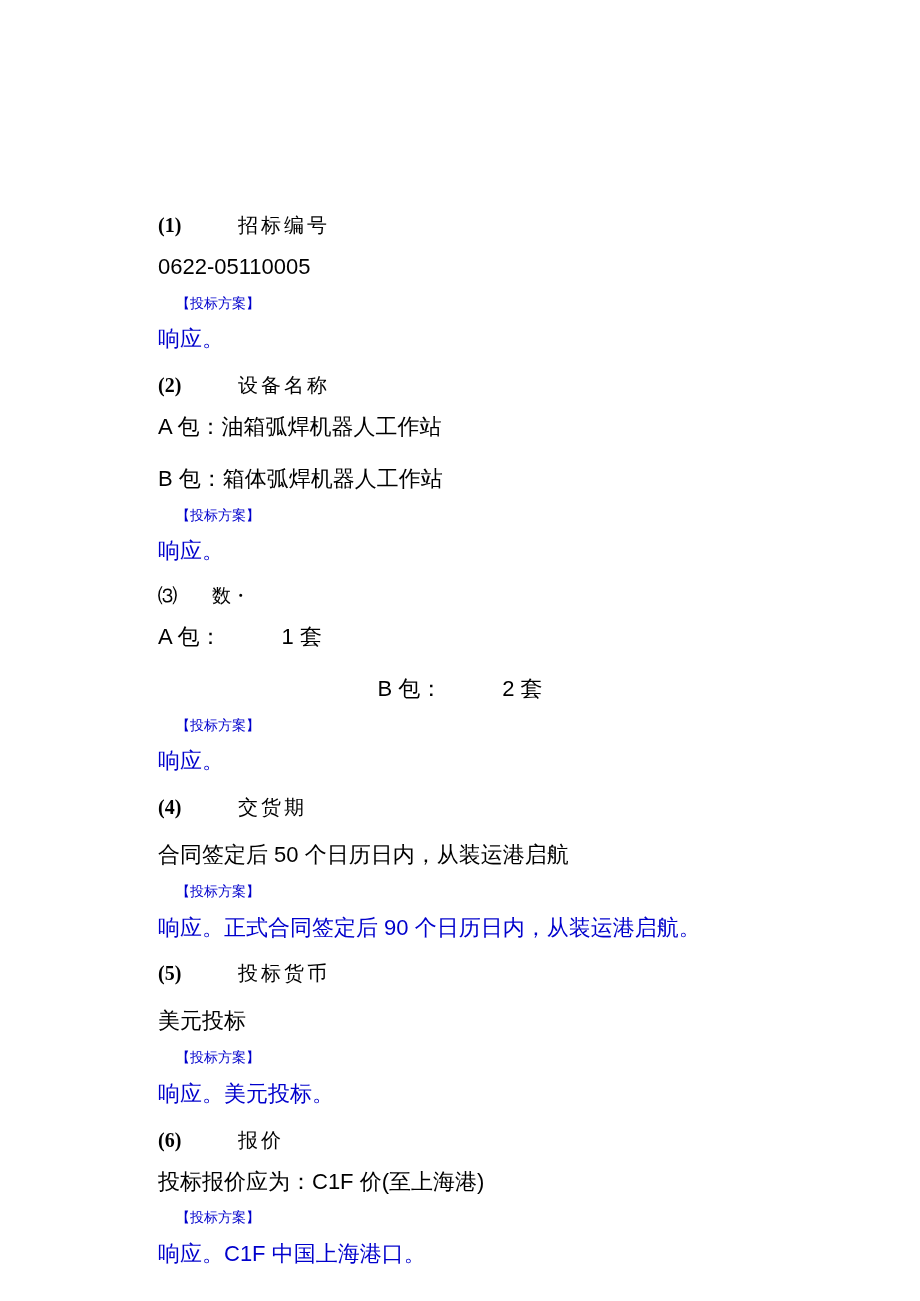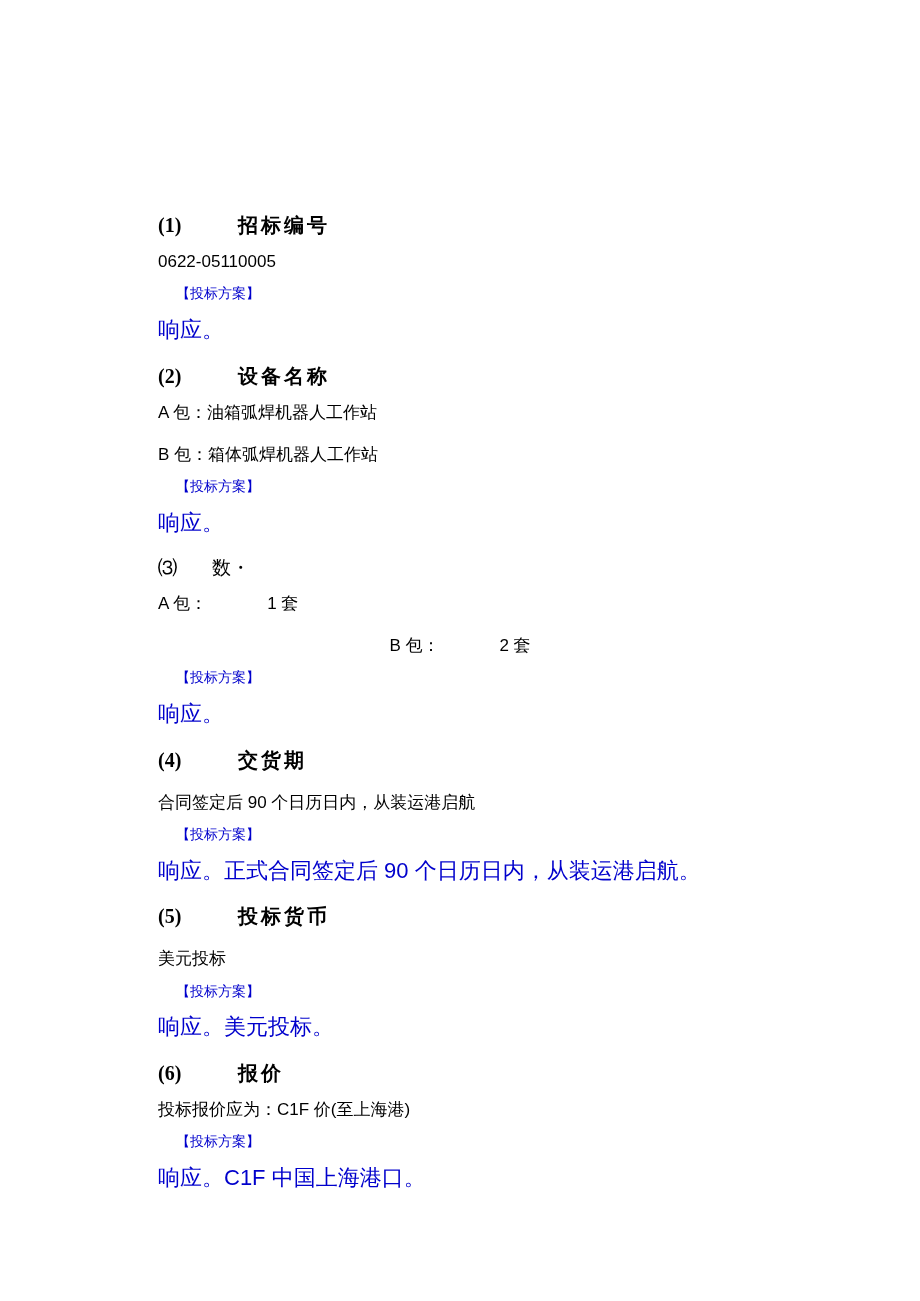--- a/index.html
+++ b/index.html
@@ -18,39 +18,39 @@
       margin-top: 6px;
       margin-bottom: 2px;
     }
     .section-header .num {
       display: inline-block;
       width: 75px;
       font-family: "Times New Roman", serif;
     }
     .section-header .title {
       font-family: "SimSun", serif;
-      font-weight: bold;
+      font-weight: normal;
       letter-spacing: 3px;
     }
     .section-header-cn {
       font-size: 19px;
       margin-top: 6px;
       margin-bottom: 2px;
     }
     .section-header-cn .num {
       display: inline-block;
       width: 54px;
       font-family: "SimSun", serif;
     }
     .section-header-cn .title {
       font-family: "SimSun", serif;
     }
     .content-line {
       font-family: "SimSun", "Microsoft YaHei", sans-serif;
-      font-size: 17px;
+      font-size: 22px;
       margin: 2px 0;
     }
     .bid-label {
       color: #0000CC;
       font-size: 14px;
       margin: 2px 0;
       padding-left: 18px;
     }
     .bid-response {
       color: #0000CC;
@@ -91,21 +91,21 @@
 <div class="content-line" style="margin-top:10px;text-align:center;">
   <span>B 包：</span><span class="inline-space"></span><span>2 套</span>
 </div>
 <div class="bid-label">【投标方案】</div>
 <div class="bid-response">响应。</div>
 
 <div class="section-header">
   <span class="num">(4)</span>
   <span class="title">交货期</span>
 </div>
-<div class="content-line" style="margin-top:8px;">合同签定后 90 个日历日内，从装运港启航</div>
+<div class="content-line" style="margin-top:8px;">合同签定后 50 个日历日内，从装运港启航</div>
 <div class="bid-label">【投标方案】</div>
 <div class="bid-response">响应。正式合同签定后 90 个日历日内，从装运港启航。</div>
 
 <div class="section-header">
   <span class="num">(5)</span>
   <span class="title">投标货币</span>
 </div>
 <div class="content-line" style="margin-top:8px;">美元投标</div>
 <div class="bid-label">【投标方案】</div>
 <div class="bid-response">响应。美元投标。</div>

